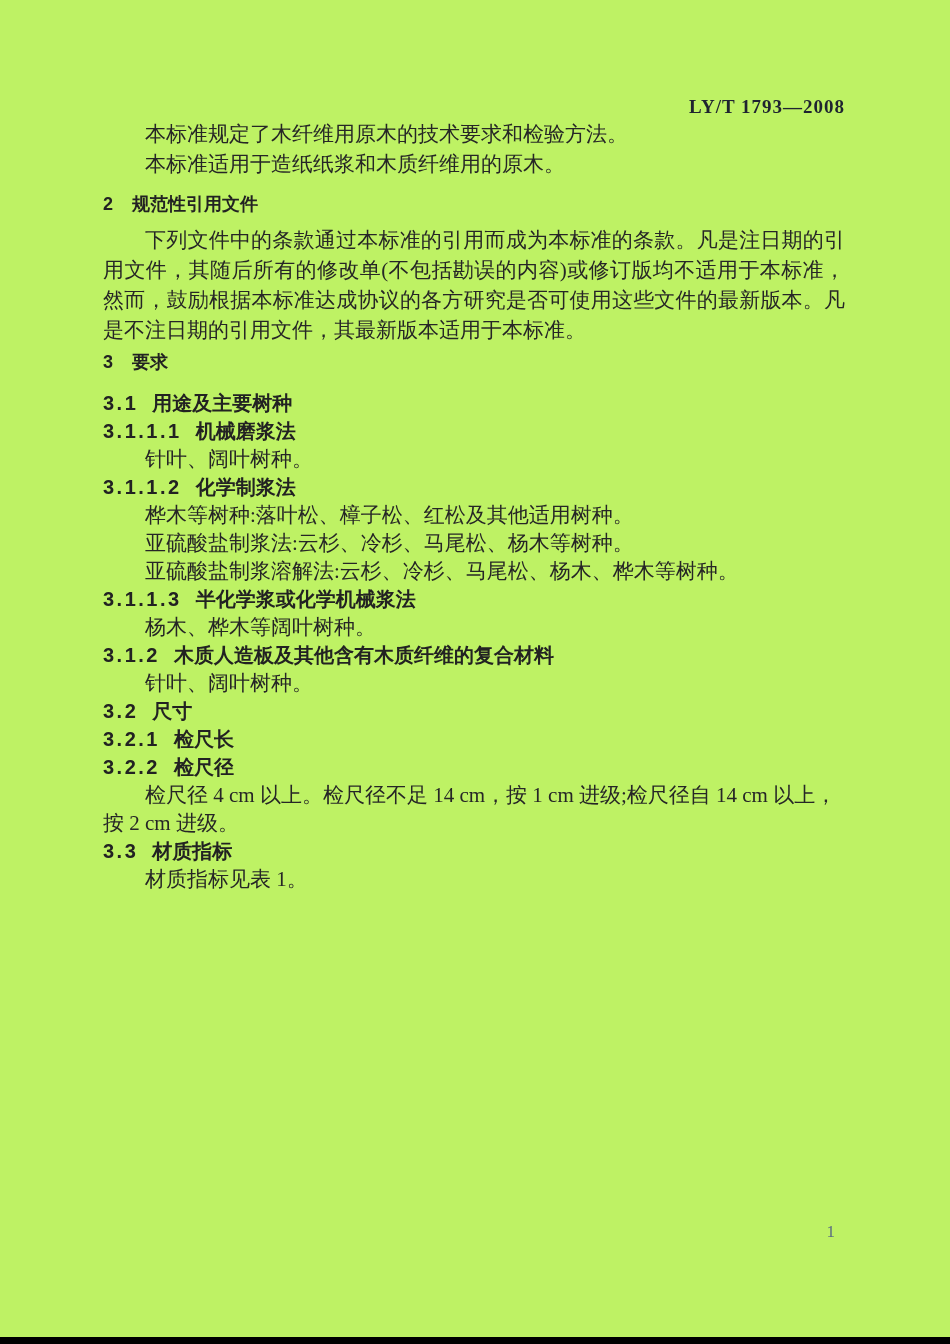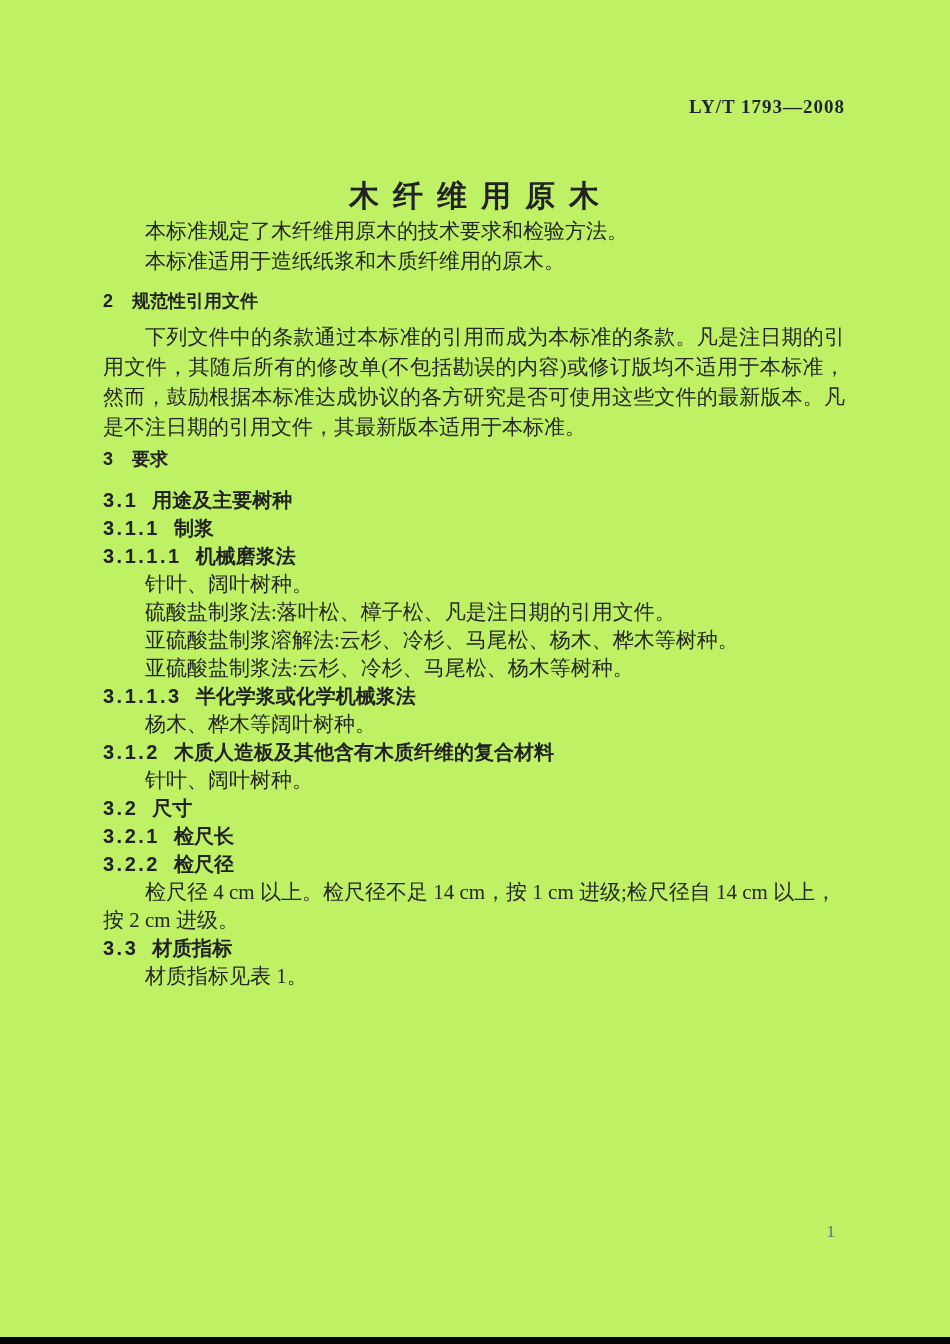--- a/index.html
+++ b/index.html
@@ -86,48 +86,47 @@
   }
 </style>
 </head>
 <body>
 
 <div class="canvas">
   <div class="page">
 
     <div class="doc-code">LY/T 1793—2008</div>
 
-    <div class="doc-title">木纤维用原木</div>
 
     <p class="body">本标准规定了木纤维用原木的技术要求和检验方法。</p>
     <p class="body">本标准适用于造纸纸浆和木质纤维用的原木。</p>
 
     <div class="h-l1" id="sec2-heading">
       <span class="h-num">2</span><span>规范性引用文件</span>
     </div>
     <p class="body justify">下列文件中的条款通过本标准的引用而成为本标准的条款。凡是注日期的引用文件，其随后所有的修改单(不包括勘误的内容)或修订版均不适用于本标准，然而，鼓励根据本标准达成协议的各方研究是否可使用这些文件的最新版本。凡是不注日期的引用文件，其最新版本适用于本标准。</p>
 
     <div class="h-l1" id="sec3-heading">
       <span class="h-num">3</span><span>要求</span>
     </div>
 
     <div class="sec3">
       <div class="h-sub">
         <span class="h-num">3.1</span><span>用途及主要树种</span>
       </div>
       <div class="h-sub">
-        <span class="h-num">3.1.1</span><span>制浆</span>
-      </div>
-      <div class="h-sub">
         <span class="h-num">3.1.1.1</span><span>机械磨浆法</span>
       </div>
       <p class="body">针叶、阔叶树种。</p>
-      <p class="body">硫酸盐制浆法:落叶松、樟子松、凡是注日期的引用文件。</p>
+      <div class="h-sub">
+        <span class="h-num">3.1.1.2</span><span>化学制浆法</span>
+      </div>
+      <p class="body">桦木等树种:落叶松、樟子松、红松及其他适用树种。</p>
+      <p class="body">亚硫酸盐制浆法:云杉、冷杉、马尾松、杨木等树种。</p>
       <p class="body">亚硫酸盐制浆溶解法:云杉、冷杉、马尾松、杨木、桦木等树种。</p>
-      <p class="body">亚硫酸盐制浆法:云杉、冷杉、马尾松、杨木等树种。</p>
       <div class="h-sub">
         <span class="h-num">3.1.1.3</span><span>半化学浆或化学机械浆法</span>
       </div>
       <p class="body">杨木、桦木等阔叶树种。</p>
       <div class="h-sub">
         <span class="h-num">3.1.2</span><span>木质人造板及其他含有木质纤维的复合材料</span>
       </div>
       <p class="body">针叶、阔叶树种。</p>
       <div class="h-sub">
         <span class="h-num">3.2</span><span>尺寸</span>

